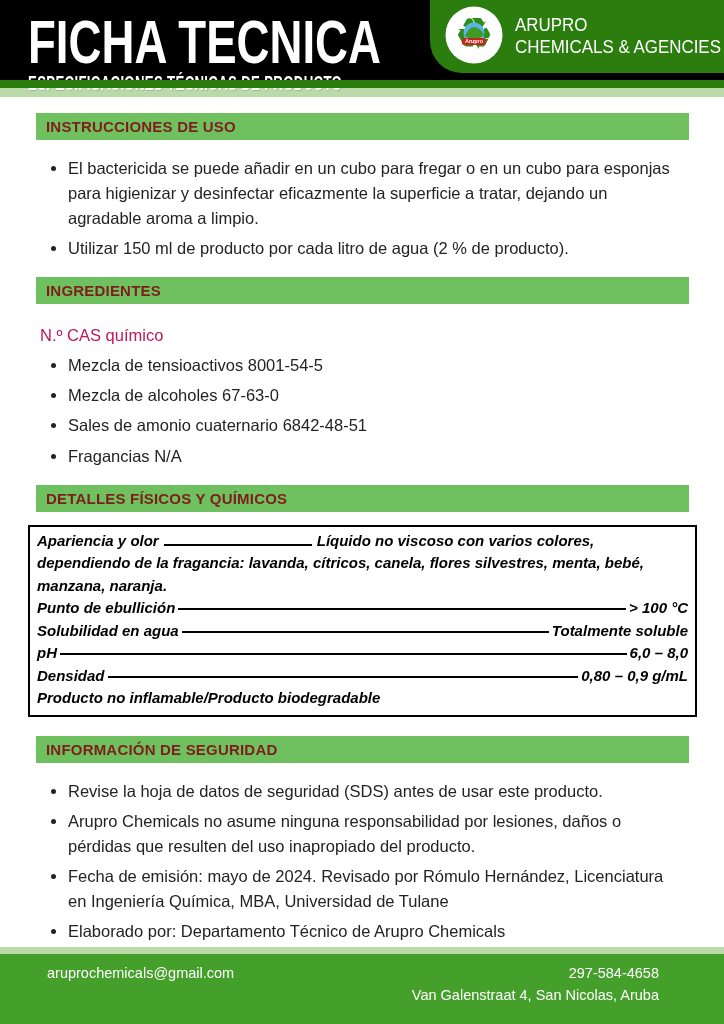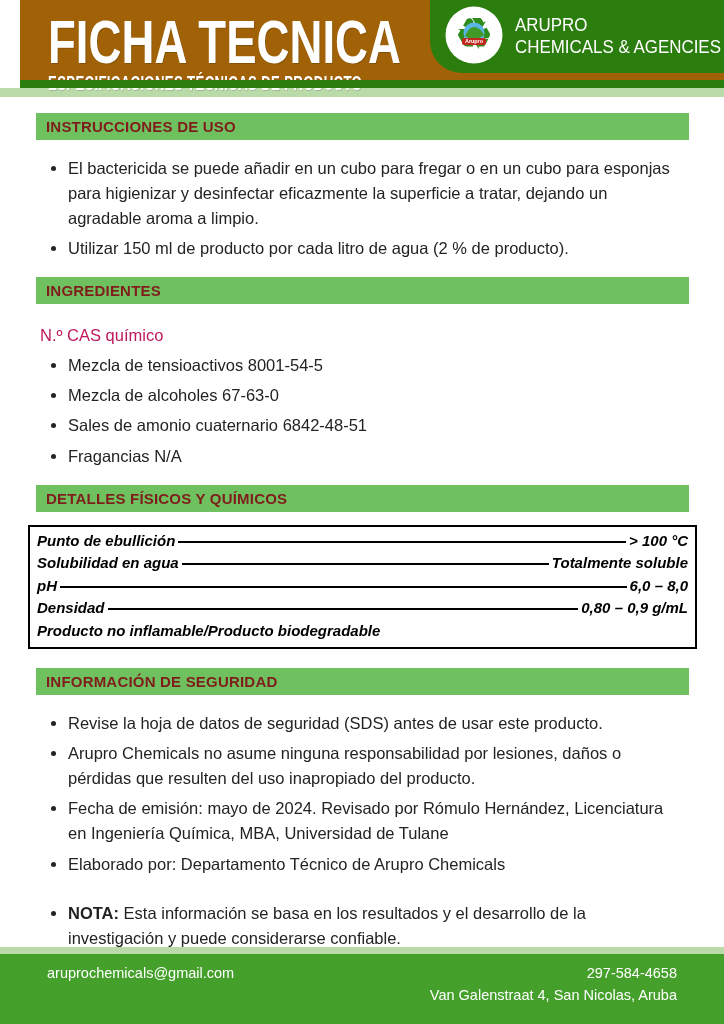--- a/index.html
+++ b/index.html
@@ -1,21 +1,21 @@
 <!DOCTYPE html>
 <html><head>
 <meta charset="utf-8">
 <style>
   html,body{margin:0;padding:0;}
   body{
     width:724px;height:1024px;position:relative;overflow:hidden;
     background:#ffffff;font-family:"Liberation Sans",sans-serif;color:#1f1f1f;
   }
   
-  .header{position:relative;height:88px;background:#a16207;margin-left:20px;}
+  .header{position:relative;height:88px;background:#000000;}
   .header-stripe{position:absolute;left:0;bottom:0;width:100%;height:8px;background:#2b7d0e;}
   .header-left{position:absolute;left:28px;top:12px;}
   .doc-title{
     font-size:57px;font-weight:bold;color:#fff;line-height:1;
     transform:scale(0.80,1.06);transform-origin:left top;white-space:nowrap;
     text-shadow:1px 1px 0 rgba(0,0,0,0.18);
   }
   .doc-subtitle{
     font-size:20px;font-weight:bold;color:#fff;margin-top:3px;white-space:nowrap;
     transform:scaleX(0.66);transform-origin:left;letter-spacing:0.5px;
@@ -52,21 +52,21 @@
   .prow .leader{flex:1;border-bottom:2px solid #000;margin:0 3px;transform:translateY(-3px);}
   .pline{margin:0;}
   .ileader{display:inline-block;width:148px;border-bottom:2px solid #000;height:2px;margin:0 5px;}
   .pfoot{margin:0;}
   
   .footer-wrap{position:absolute;left:0;bottom:0;width:100%;}
   .pale-strip-bottom{height:7px;background:#badba9;}
   .footer{
     height:61px;background:#45a02b;color:#fff;
     display:flex;justify-content:space-between;align-items:flex-start;
-    padding:9px 47px 0 47px;box-sizing:content-box;
+    padding:9px 65px 0 47px;box-sizing:content-box;
   }
   .footer .col-left div,.footer .col-right div{font-size:14.5px;line-height:1.5;}
   .footer .bold{font-weight:bold;font-size:15px;margin-top:44px;}
   .footer .col-right{text-align:right;}
 </style>
 </head>
 <body>
 
 <div class="header">
   <div class="header-left">
@@ -103,20 +103,21 @@
 <div class="intro-line">N.º CAS químico</div>
 <ul class="blist tight">
   <li>Mezcla de tensioactivos 8001-54-5</li>
   <li>Mezcla de alcoholes 67-63-0</li>
   <li>Sales de amonio cuaternario 6842-48-51</li>
   <li>Fragancias N/A</li>
 </ul>
 
 <div class="bar bar-3">DETALLES FÍSICOS Y QUÍMICOS</div>
 <div class="phys-box">
+  <p class="pline"><span>Apariencia y olor</span><span class="ileader"></span><span>Líquido no viscoso con varios colores, dependiendo de la fragancia: lavanda, cítricos, canela, flores silvestres, menta, bebé, manzana, naranja.</span></p>
   <div class="prow">
     <span>Punto de ebullición</span>
     <span class="leader"></span>
     <span>&gt; 100 °C</span>
   </div>
   <div class="prow">
     <span>Solubilidad en agua</span>
     <span class="leader"></span>
     <span>Totalmente soluble</span>
   </div>

